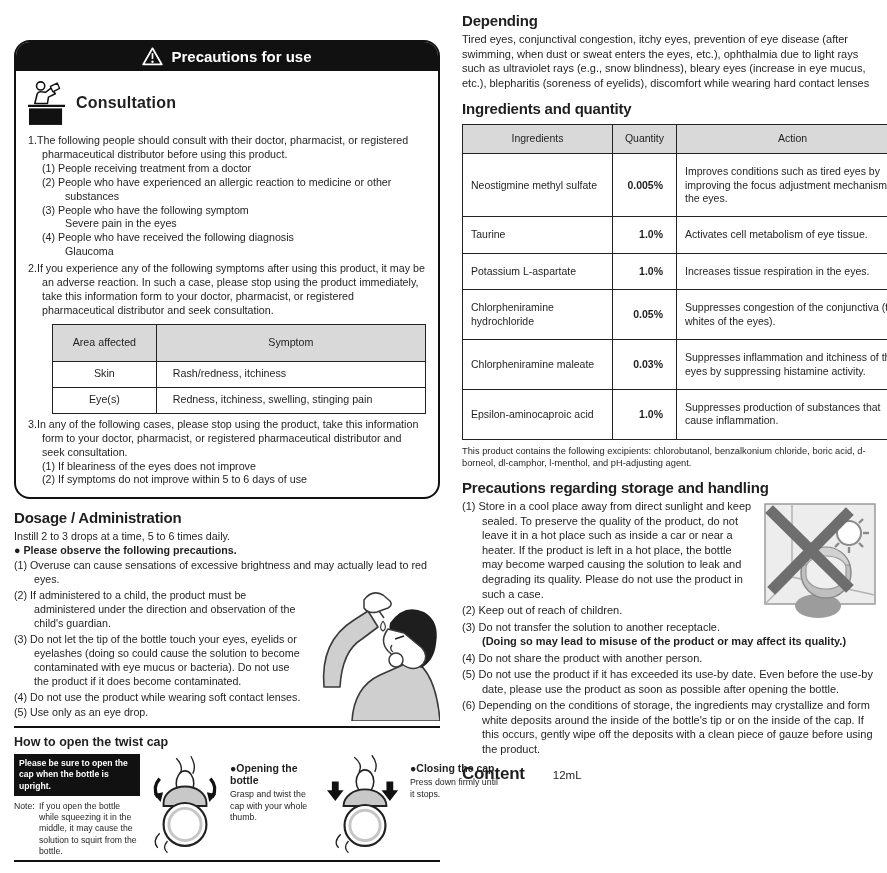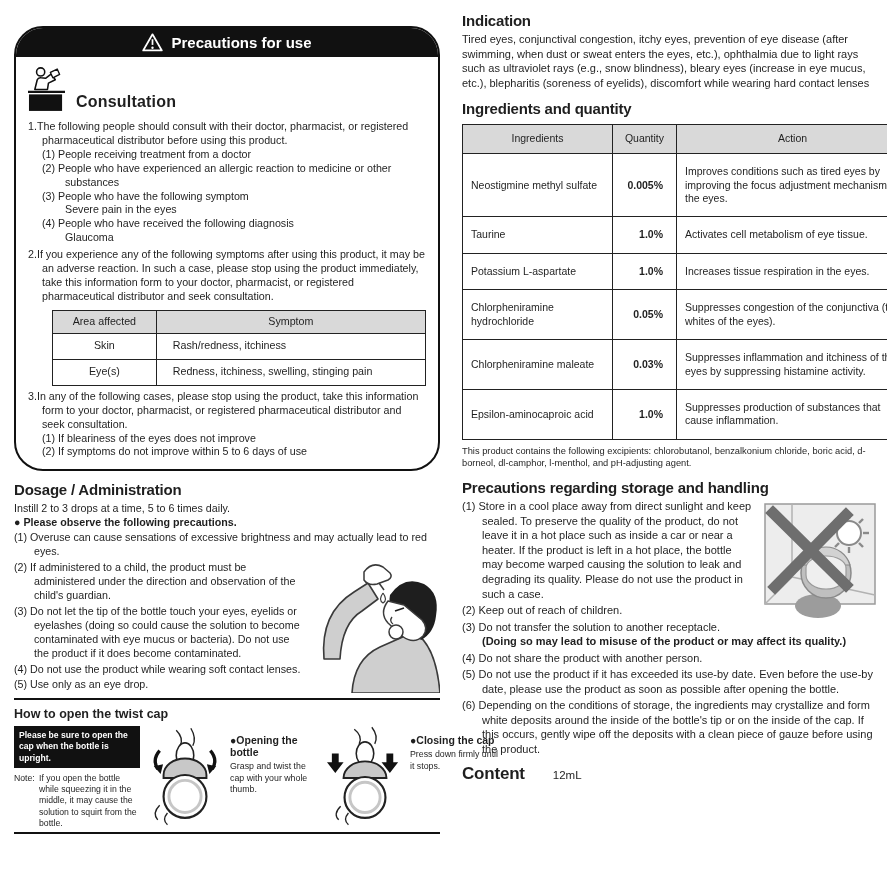--- a/index.html
+++ b/index.html
@@ -8,34 +8,34 @@
     width:887px; height:873px; overflow:hidden;
     font-family:"Liberation Sans", sans-serif;
     color:#1f1f1f;
     -webkit-font-smoothing:antialiased;
   }
   .page { display:flex; padding:12px 0 0 14px; }
   .col-left  { width:426px; flex:none; }
   .col-right { width:416px; flex:none; margin-left:22px; }
 
   
-  .pbox { border:2.5px solid #111; border-radius:29px; overflow:hidden; margin-top:14px; }
+  .pbox { border:2.5px solid #111; border-radius:16px; overflow:hidden; margin-top:28px; }
   .pbox-header { background:#111; color:#fff; height:29px; display:flex; align-items:center; justify-content:center; gap:8px; font-weight:bold; font-size:15px; }
   .pbox-body { padding:6px 12px 10px; font-size:10.7px; line-height:1.3; }
-  .consult { display:flex; align-items:flex-end; gap:11px; margin:3px 0 7px; }
+  .consult { display:flex; align-items:center; gap:11px; margin:3px 0 7px; }
   .consult-title { font-size:16px; font-weight:bold; letter-spacing:.2px; }
   .mli { padding-left:14px; text-indent:-14px; margin-top:3px; }
   .mli .b { font-weight:normal; }
   .sub { margin-left:14px; }
   .sub .hli { padding-left:23px; text-indent:-23px; }
   .sub .extra { margin-left:23px; text-indent:0; }
 
   table.sym { border-collapse:collapse; margin:6px 0 4px 24px; font-size:10.7px; }
   .sym th, .sym td { border:1.3px solid #222; }
-  .sym th { background:#d9d9d9; font-weight:normal; height:23px; }
+  .sym th { background:#d9d9d9; font-weight:normal; height:37px; }
   .sym .c1 { width:104px; text-align:center; }
   .sym .c2 { width:270px; }
   .sym td.c2 { padding-left:16px; }
   .sym td { height:26px; }
 
   
   h2.sec { font-size:15px; font-weight:bold; margin:10px 0 3px; letter-spacing:-.2px; }
   .bodytext { font-size:10.7px; line-height:1.31; }
   .bold { font-weight:bold; }
   .dos-items { font-size:10.7px; line-height:1.3; }
@@ -224,21 +224,21 @@
         <div class="cap-label">●Closing the cap</div>
         <div class="cap-desc">Press down firmly until it stops.</div>
       </div>
     </div>
 
     <div class="rule bottom"></div>
   </div>
 
   <div class="col-right">
 
-    <h2 class="sec first">Indication</h2>
+    <h2 class="sec first">Depending</h2>
     <div class="rt-body">Tired eyes, conjunctival congestion, itchy eyes, prevention of eye disease (after swimming, when dust or sweat enters the eyes, etc.), ophthalmia due to light rays such as ultraviolet rays (e.g., snow blindness), bleary eyes (increase in eye mucus, etc.), blepharitis (soreness of eyelids), discomfort while wearing hard contact lenses</div>
 
     <h2 class="sec">Ingredients and quantity</h2>
     <table class="ing">
       <tbody>
           <tr>
         <th class="w1">Ingredients</th>
         <th class="w2">Quantity</th>
         <th class="w3">Action</th>
       </tr>

